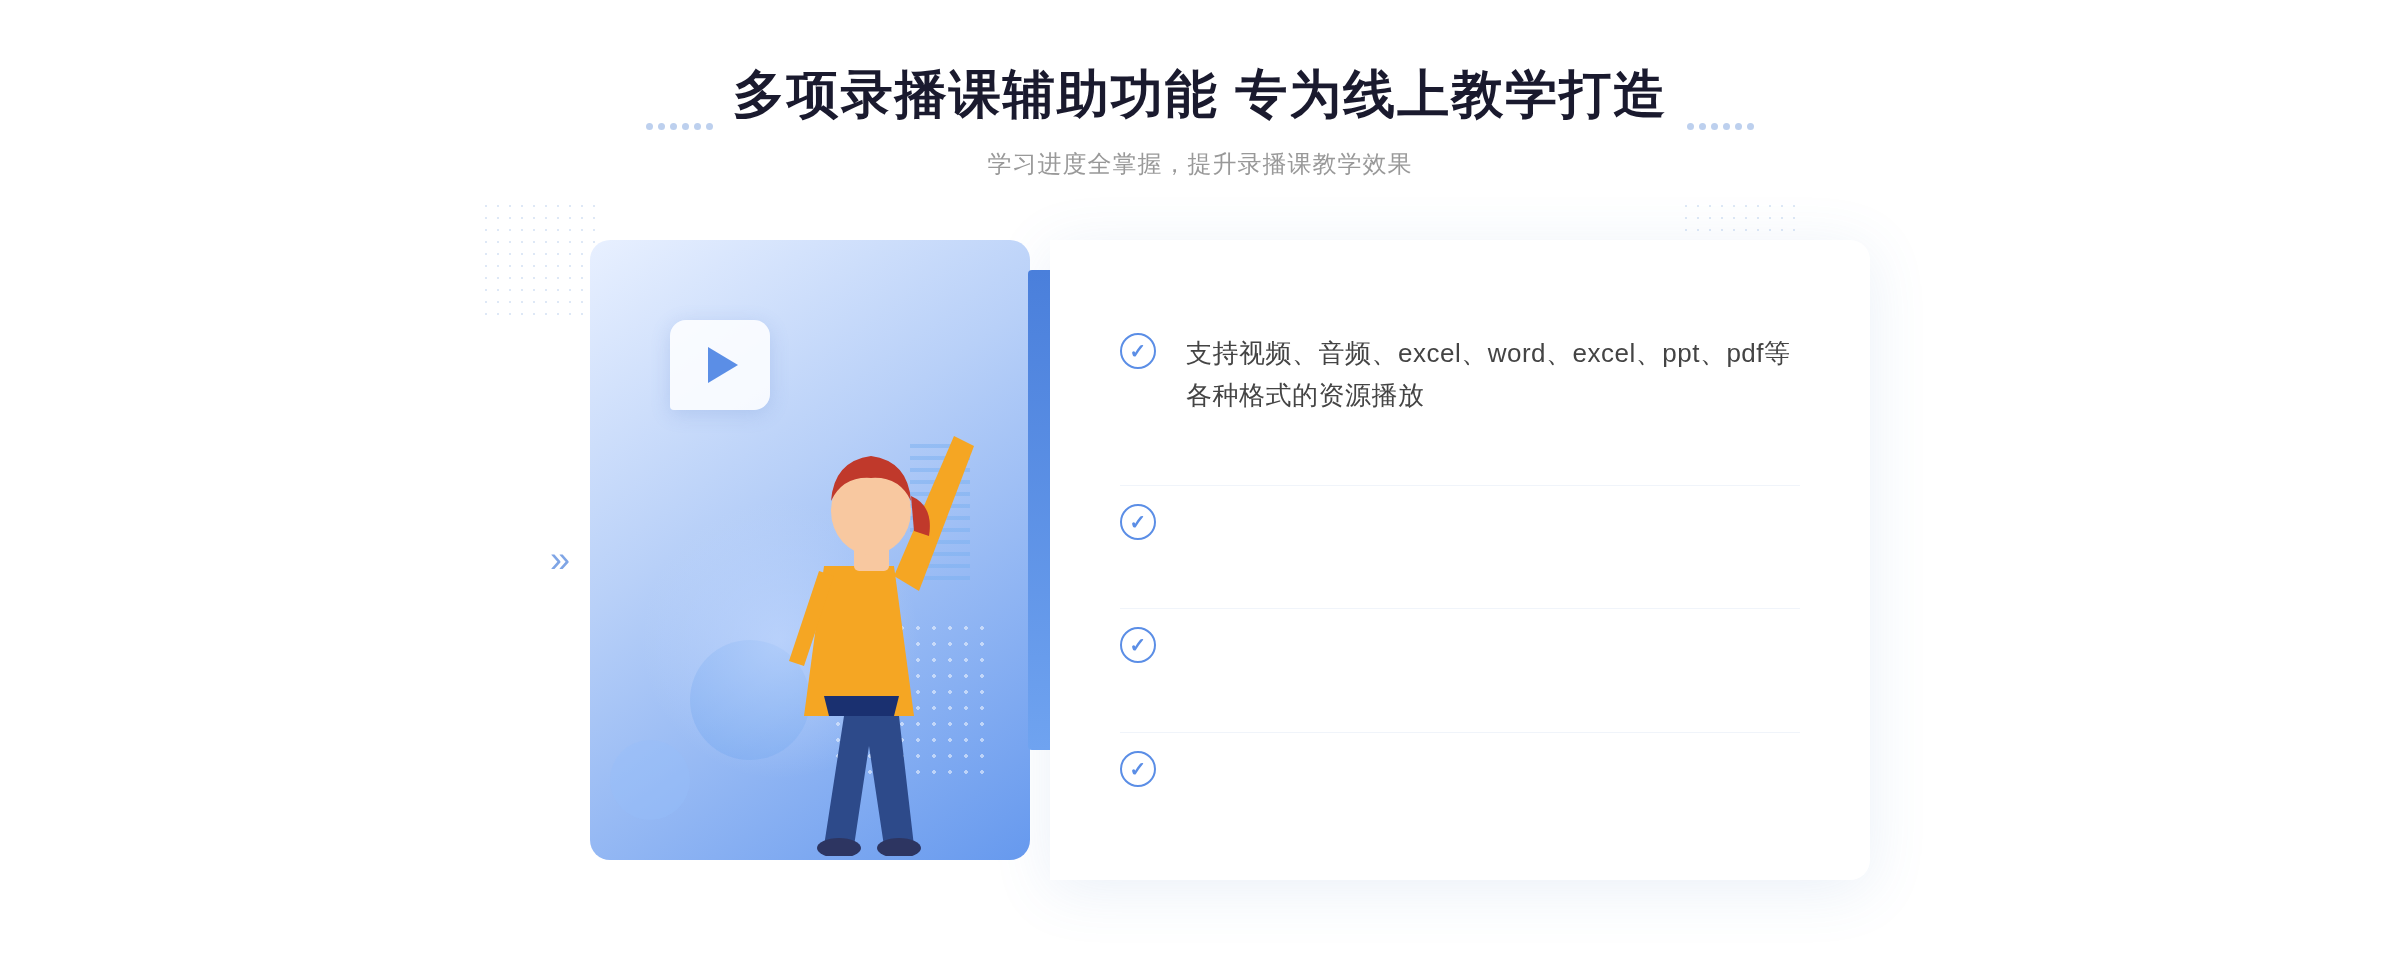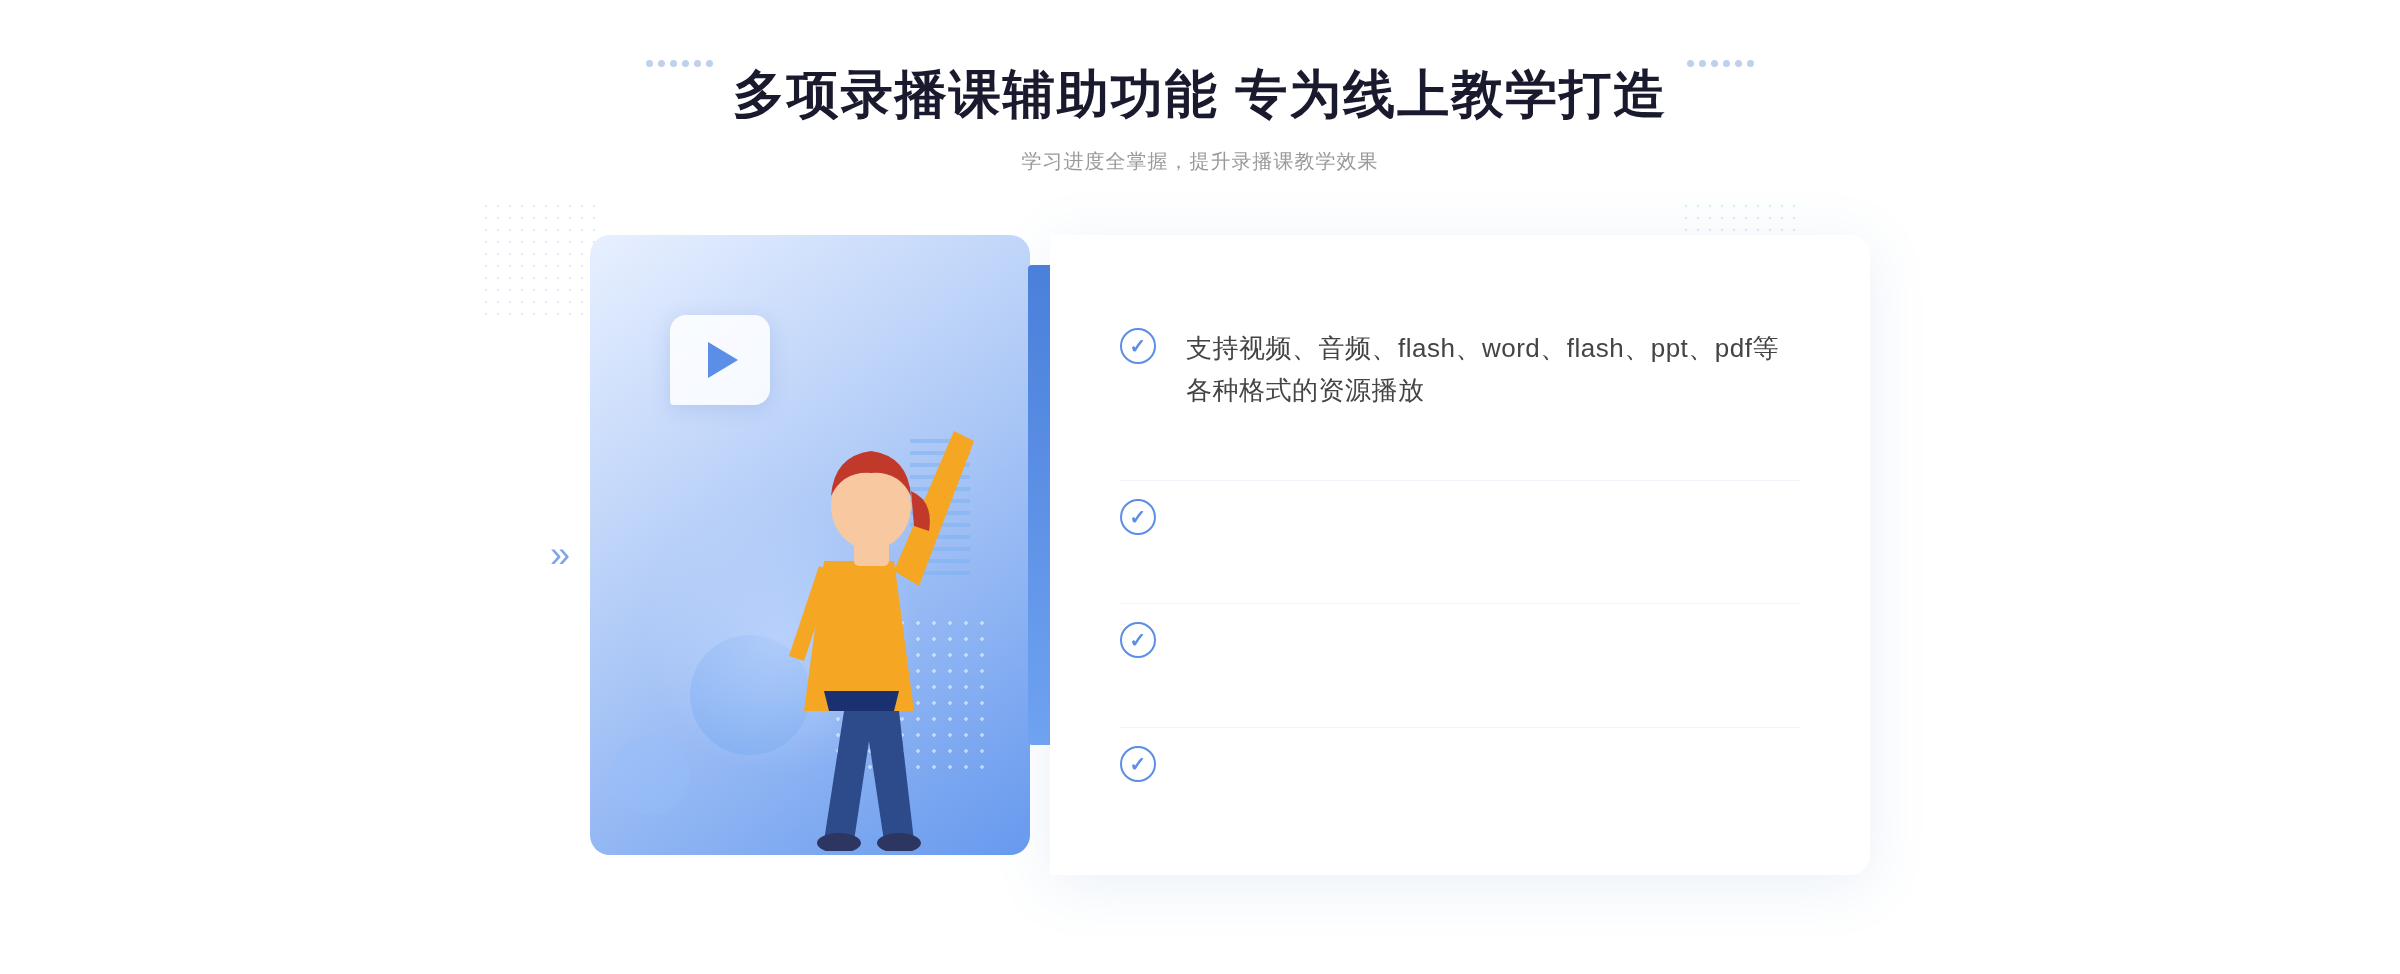--- a/index.html
+++ b/index.html
@@ -46,35 +46,35 @@
     
     .header-section {
       text-align: center;
       margin-bottom: 40px;
       position: relative;
       z-index: 2;
     }
 
     .title-row {
       display: flex;
-      align-items: flex-start;
+      align-items: flex-end;
       justify-content: center;
       gap: 20px;
       margin-bottom: 18px;
     }
 
     .main-title {
       font-size: 52px;
       font-weight: 700;
       color: #1a1a2e;
       letter-spacing: 2px;
     }
 
     .subtitle {
-      font-size: 20px;
+      font-size: 24px;
       color: #999;
       letter-spacing: 1px;
     }
 
     
     .main-content {
       display: flex;
       align-items: center;
       justify-content: center;
       width: 1400px;
@@ -376,21 +376,21 @@
       <div class="blue-bar"></div>
 
     </div>
 
     <div class="content-panel">
 
       <div class="feature-item">
         <div class="check-circle">
           <span class="check-mark">✓</span>
         </div>
-        <p class="feature-text">支持视频、音频、flash、word、flash、ppt、pdf等各种格式的资源播放</p>
+        <p class="feature-text">支持视频、音频、excel、word、excel、ppt、pdf等各种格式的资源播放</p>
       </div>
 
       <div class="feature-item">
         <div class="check-circle">
           <span class="check-mark">✓</span>
         </div>
       </div>
 
       <div class="feature-item">
         <div class="check-circle">

